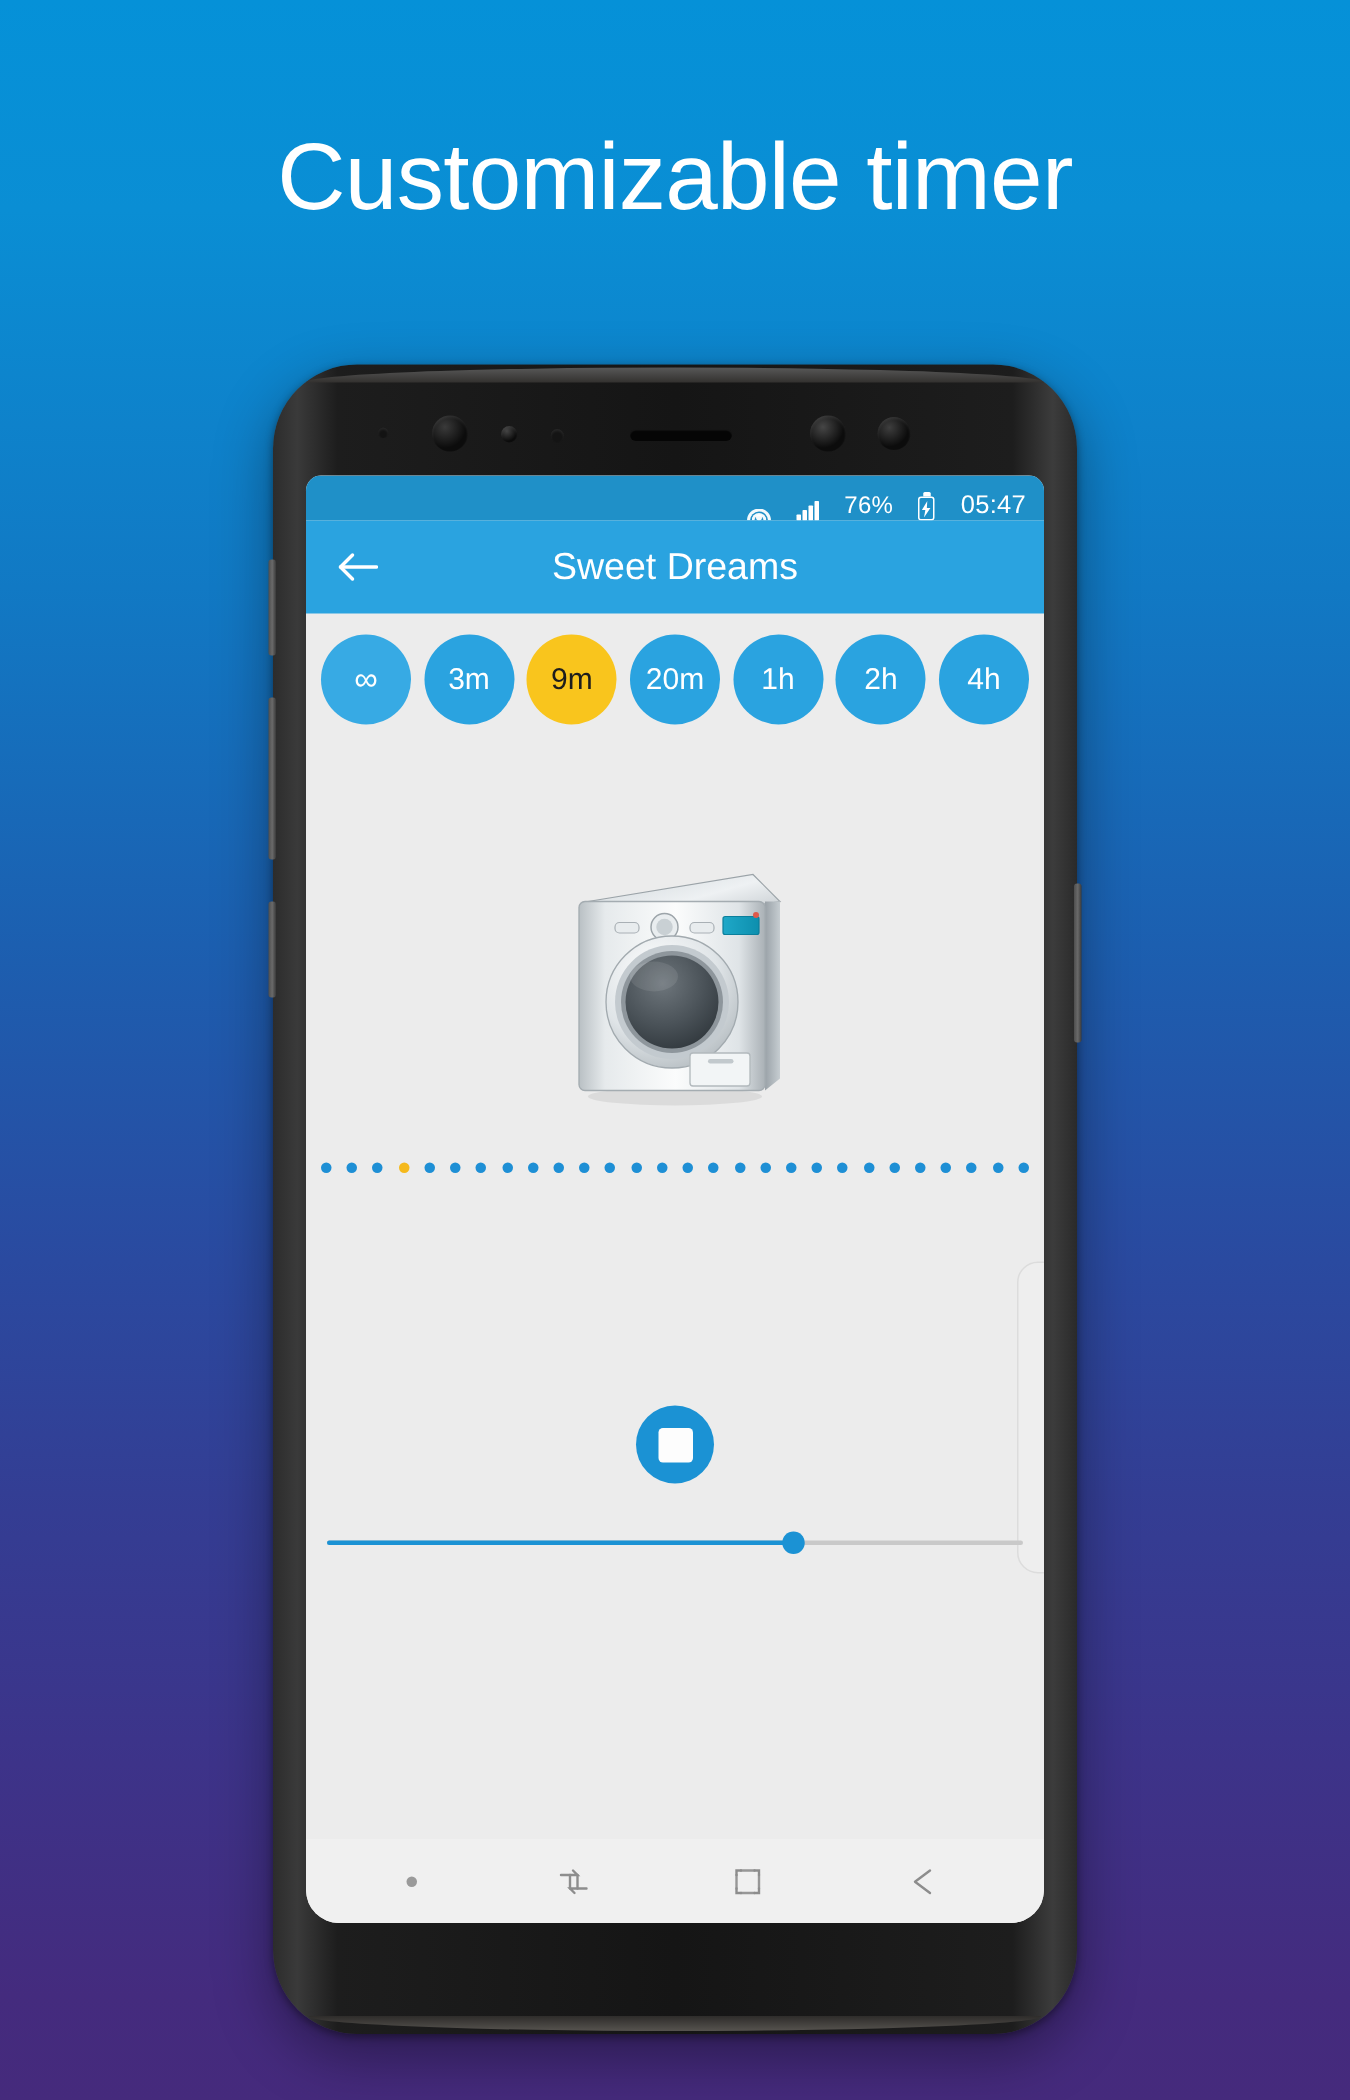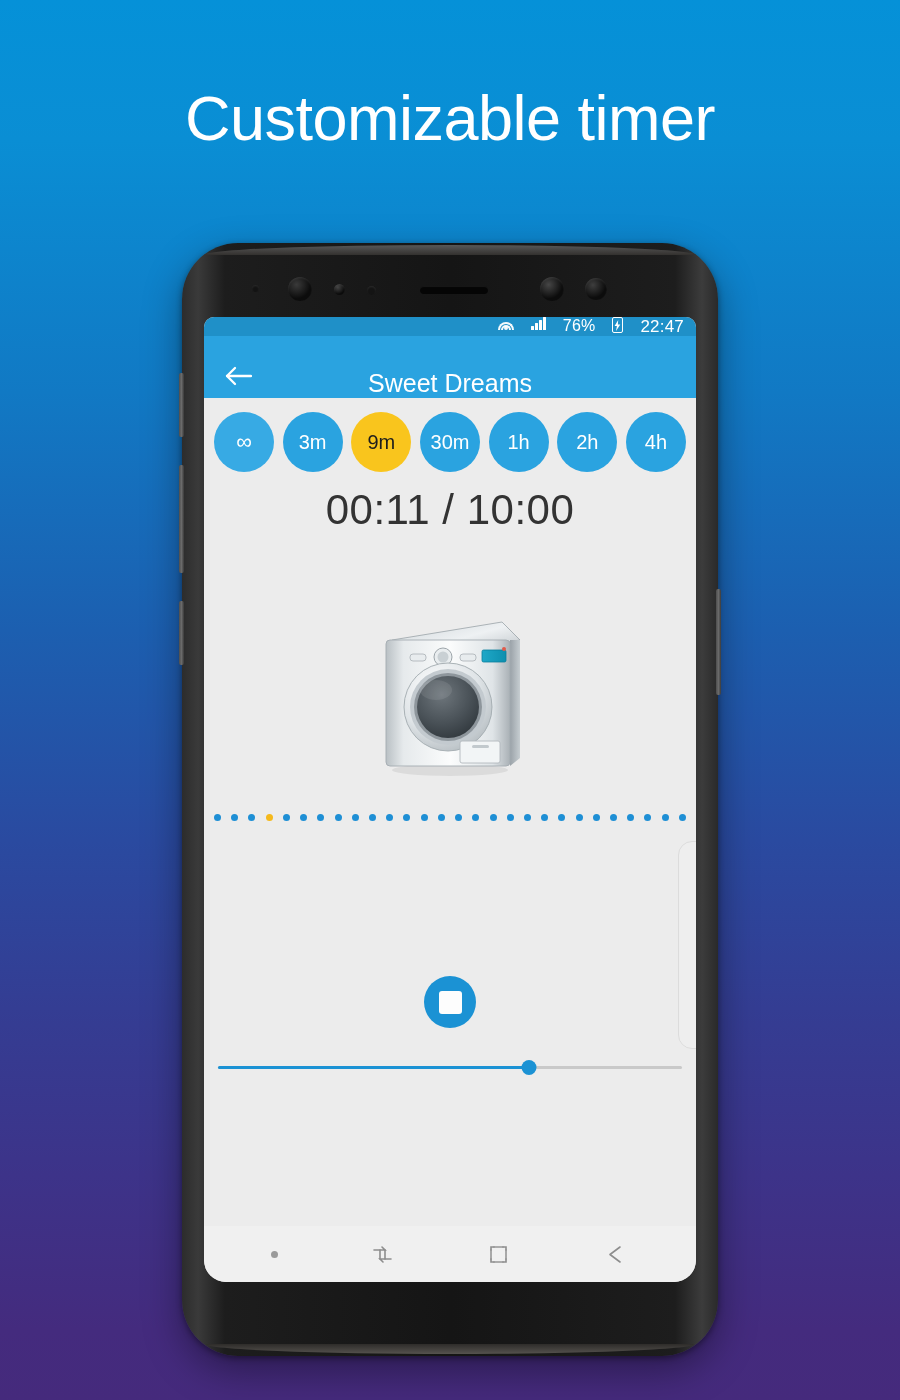--- a/index.html
+++ b/index.html
@@ -64,22 +64,22 @@
 
   
   .screen{
     position:absolute; left:22px; top:74px; width:492px; height:965px;
     background:#ececec; overflow:hidden;
     border-radius:10px 10px 22px 22px;
   }
 
   
   .statusbar{
-    height:19px; background:#1f90c8; position:relative;
-    display:flex; align-items:flex-start; justify-content:flex-end;
+    height:30px; background:#1f90c8; position:relative;
+    display:flex; align-items:flex-end; justify-content:flex-end;
     padding-right:12px; color:#ffffff; font-size:16px; gap:17px;
   }
   .sb-wifi{ width:17px; height:13px; position:relative; }
   .sb-wifi i{ position:absolute; left:50%; bottom:0; transform:translateX(-50%);
     border:2px solid #fff; border-bottom:none; border-radius:50% 50% 0 0 / 100% 100% 0 0; opacity:.95;}
   .sb-wifi i:nth-child(1){ width:16px; height:8px; }
   .sb-wifi i:nth-child(2){ width:10px; height:5px; }
   .sb-wifi i:nth-child(3){ width:4px; height:4px; background:#fff; border-radius:50%; border:none; }
   .sb-sig{ display:flex; align-items:flex-end; gap:1.5px; height:13px; }
   .sb-sig b{ width:2.5px; background:#fff; border-radius:.5px; display:block; }
@@ -88,21 +88,21 @@
   .sb-pct{ font-size:16px; letter-spacing:.2px; }
   .sb-batt{ width:11px; height:16px; border:1.6px solid #fff; border-radius:2px;
             position:relative; display:flex; align-items:center; justify-content:center; }
   .sb-batt::before{ content:""; position:absolute; top:-4px; left:50%; transform:translateX(-50%);
             width:5px; height:2.5px; background:#fff; border-radius:1px 1px 0 0; }
   .sb-batt svg{ width:7px; height:11px; }
   .sb-time{ font-size:17px; letter-spacing:.2px; }
 
   
   .appbar{
-    height:62px; background:#2aa3e0; display:flex; align-items:flex-end;
+    height:62px; background:#2aa3e0; display:flex; align-items:center;
     position:relative;
   }
   .back-arrow{ width:44px; height:44px; margin-left:12px; display:flex;
     align-items:center; justify-content:center; cursor:pointer; }
   .back-arrow svg{ width:27px; height:22px; }
   .appbar-title{
     position:absolute; left:0; right:0; text-align:center;
     color:#fff; font-size:25px; font-weight:400; pointer-events:none;
   }
 
@@ -221,21 +221,21 @@
           <b></b>
           <b></b>
           <b></b>
         </span>
       <span class="sb-pct">76%</span>
       <span class="sb-batt">
         <svg viewBox="0 0 7 11">
             <path d="M4.2 0L0.6 6h2.3l-.9 5 4.3-6.4H3.9z" fill="#fff"></path>
           </svg>
       </span>
-      <span class="sb-time">22:47</span>
+      <span class="sb-time">05:47</span>
     </div>
 
     <div class="appbar">
       <div class="back-arrow">
         <svg viewBox="0 0 27 22" fill="none" stroke="#ffffff" stroke-width="2.3" stroke-linecap="round" stroke-linejoin="round">
           <path d="M26 11H2"></path>
             <path d="M10 3L2 11l8 8"></path>
         </svg>
       </div>
       <div class="appbar-title">Sweet Dreams</div>
@@ -245,34 +245,33 @@
       <div class="chip inf">
           <span>∞</span>
         </div>
       <div class="chip">
           <span>3m</span>
         </div>
       <div class="chip sel">
           <span>9m</span>
         </div>
       <div class="chip">
-          <span>30m</span>
+          <span>20m</span>
         </div>
       <div class="chip">
           <span>1h</span>
         </div>
       <div class="chip">
           <span>2h</span>
         </div>
       <div class="chip">
           <span>4h</span>
         </div>
     </div>
 
-    <div class="timer">00:11 / 10:00</div>
 
     <div class="machine-wrap">
       <svg class="machine" viewBox="0 0 152 168">
         <defs>
           <linearGradient id="body" x1="0" y1="0" x2="1" y2="0">
             <stop offset="0" stop-color="#b9c0c4"></stop>
               <stop offset="0.14" stop-color="#e6eaec"></stop>
             <stop offset="0.52" stop-color="#fbfcfc"></stop>
               <stop offset="0.86" stop-color="#dfe4e7"></stop>
             <stop offset="1" stop-color="#aab1b6"></stop>

